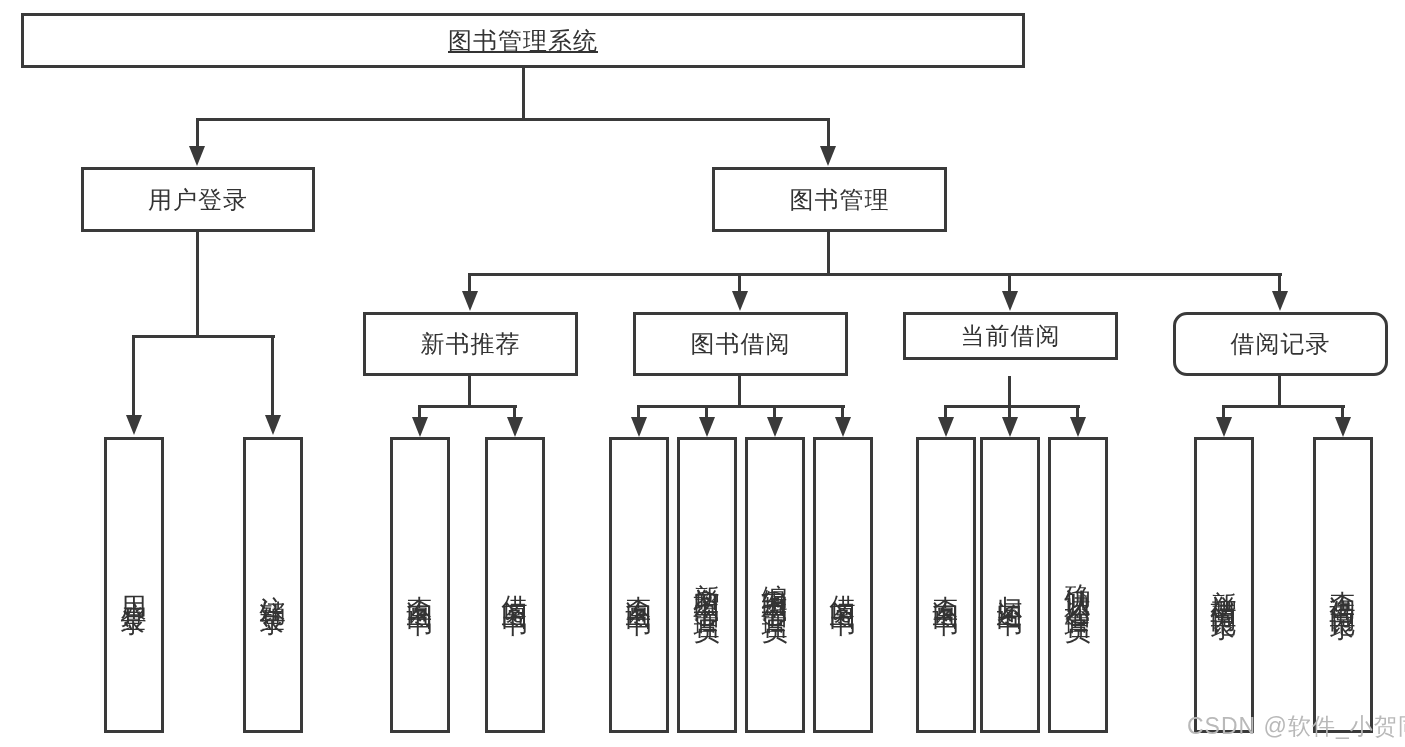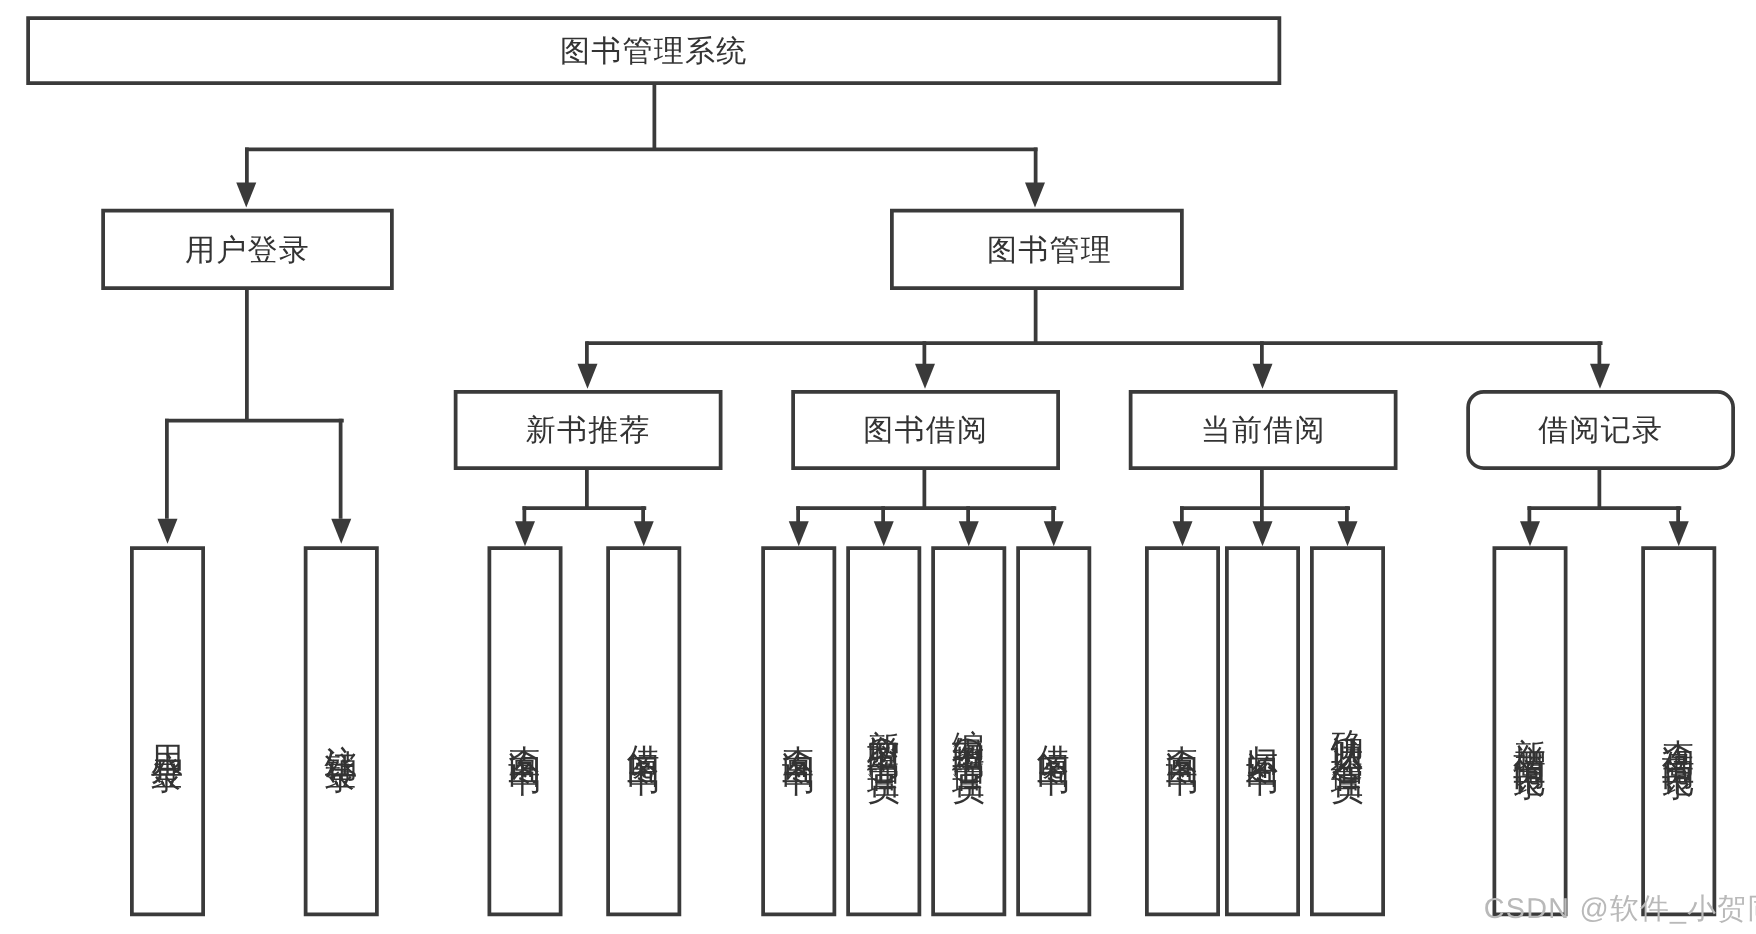--- a/index.html
+++ b/index.html
@@ -27,21 +27,21 @@
   .wm{
     position:absolute;left:1187px;top:711px;z-index:5;
     color:var(--watermark,#b9b9b9);font-size:23px;letter-spacing:1px;white-space:nowrap;
   }
 </style>
 </head>
 <body>
 
 <div class="canvas">
 
-  <div class="box" style="left:21px;top:13px;width:1004px;height:55px;">
+  <div class="box" style="left:21px;top:13px;width:1004px;height:55px;text-decoration:underline;">
     <span class="hlabel">图书管理系统</span>
   </div>
 
   <div class="line" style="left:522px;top:68px;width:3px;height:52px;"></div>
   <div class="line" style="left:196px;top:118px;width:634px;height:3px;"></div>
   <div class="line" style="left:196px;top:118px;width:3px;height:29px;"></div>
   <div class="arrow" style="left:189px;top:146px;"></div>
   <div class="line" style="left:827px;top:118px;width:3px;height:29px;"></div>
   <div class="arrow" style="left:820px;top:146px;"></div>
 
@@ -69,21 +69,21 @@
   <div class="arrow" style="left:1002px;top:291px;"></div>
   <div class="line" style="left:1278px;top:273px;width:3px;height:19px;"></div>
   <div class="arrow" style="left:1272px;top:291px;"></div>
 
   <div class="box" style="left:363px;top:312px;width:215px;height:64px;">
     <span class="hlabel">新书推荐</span>
   </div>
   <div class="box" style="left:633px;top:312px;width:215px;height:64px;">
     <span class="hlabel">图书借阅</span>
   </div>
-  <div class="box" style="left:903px;top:312px;width:215px;height:64px;">
+  <div class="box" style="left:903px;top:312px;width:215px;height:48px;">
     <span class="hlabel">当前借阅</span>
   </div>
   <div class="box" style="left:1173px;top:312px;width:215px;height:64px;border-radius:14px;">
     <span class="hlabel">借阅记录</span>
   </div>
 
   <div class="line" style="left:468px;top:376px;width:3px;height:31px;"></div>
   <div class="line" style="left:418px;top:405px;width:99px;height:3px;"></div>
   <div class="line" style="left:418px;top:405px;width:3px;height:14px;"></div>
   <div class="arrow" style="left:412px;top:417px;"></div>

